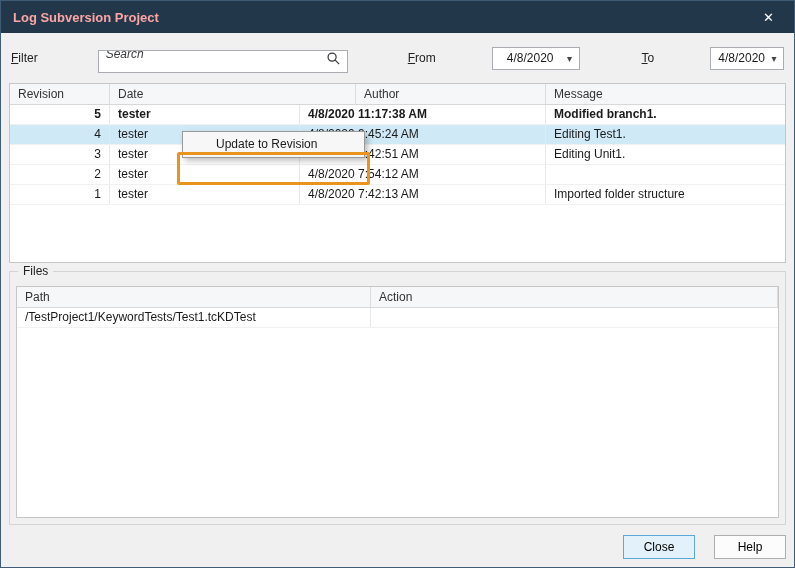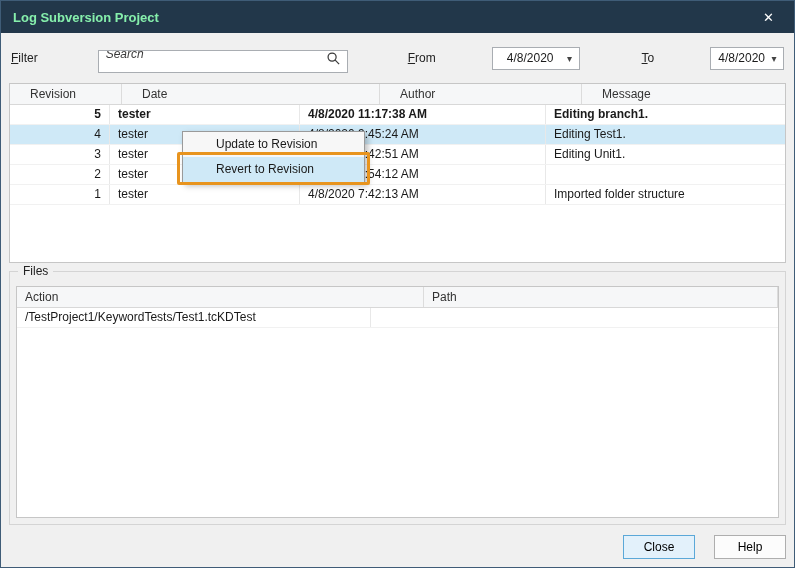--- a/index.html
+++ b/index.html
@@ -4,21 +4,21 @@
 <style>
   html,body{margin:0;padding:0;background:#fff;}
   .dialog{
     position:relative; width:795px; height:568px; box-sizing:border-box;
     background:#f0f0f0; border:1px solid #3f5c77; overflow:hidden;
     font-family:"Liberation Sans", sans-serif; font-size:12px; color:#1a1a1a;
   }
   
   .titlebar{position:absolute; top:0; left:0; right:0; height:32px; background:#22374a;
     display:flex; align-items:center; padding:0 12px; box-sizing:border-box;}
-  .title{color:#86efac; font-weight:bold; font-size:13px; flex:1;}
+  .title{color:#fca5a5; font-weight:bold; font-size:13px; flex:1;}
   .close-btn{color:#fff; font-size:13px; padding:2px 8px; cursor:default;}
   
   .toolbar{position:absolute; top:32px; left:0; right:0; height:50px;
     display:flex; align-items:center; padding:0 10px; box-sizing:border-box;gap:48px;}
   .lbl{display:inline-block; color:#222;}
   .mnemonic::first-letter{text-decoration:underline;}
   .searchwrap{position:relative; margin-left:12px; width:402px; height:23px;}
   .search{width:100%; height:100%; box-sizing:border-box; border:1px solid #a9adb2;
     padding:0 26px 16px 7px; font-size:12px; font-family:inherit; background:#fff; outline:none;}
   .search::placeholder{font-style:italic; color:#3a3a3a;}
@@ -34,21 +34,21 @@
   
   .logtable{position:absolute; top:82px; left:8px; right:8px; height:180px;
     background:#fff; border:1px solid #c6c6c6; box-sizing:border-box; overflow:hidden;}
   .c{box-sizing:border-box; overflow:hidden; white-space:nowrap;}
   .c-rev{width:100px; text-align:right; padding-right:8px; border-right:1px solid #e8e8e8;}
   .c-auth{width:190px; padding-left:8px; border-right:1px solid #e8e8e8;}
   .c-date{width:246px; padding-left:8px; border-right:1px solid #e8e8e8;}
   .c-msg{flex:1; padding-left:8px;}
   .lt-head{display:flex; height:20px; line-height:20px; background:#f6f7f8;
     border-bottom:1px solid #d8d8d8; color:#333;}
-  .lt-head .c{border-right:1px solid #dcdcdc;margin-left:12px;}
+  .lt-head .c{border-right:1px solid #dcdcdc;}
   .lt-head .c-rev{text-align:left; padding-left:8px;}
   .lt-head .c-msg{border-right:none;}
   .lt-row{display:flex; height:19px; line-height:18px; border-bottom:1px solid #f1f1f1; background:#fff;}
   .lt-row.bold{font-weight:bold;}
   .lt-row.sel{background:#cfe9f7;}
   
   .group{position:absolute; top:270px; left:8px; right:8px; height:254px;
     border:1px solid #d4d4d4; box-sizing:border-box;}
   .group-label{position:absolute; top:-8px; left:8px; background:#f0f0f0; padding:0 5px; color:#222;}
   .filestable{position:absolute; left:6px; right:6px; top:14px; bottom:6px;
@@ -108,21 +108,21 @@
     <div class="lt-head">
       <div class="c c-rev">Revision</div>
       <div class="c c-date">Date</div>
       <div class="c c-auth">Author</div>
       <div class="c c-msg">Message</div>
     </div>
     <div class="lt-row bold">
       <div class="c c-rev">5</div>
       <div class="c c-auth">tester</div>
       <div class="c c-date">4/8/2020 11:17:38 AM</div>
-      <div class="c c-msg">Editing branch1.</div>
+      <div class="c c-msg">Modified branch1.</div>
     </div>
     <div class="lt-row sel">
       <div class="c c-rev">4</div>
       <div class="c c-auth">tester</div>
       <div class="c c-date">4/8/2020 9:45:24 AM</div>
       <div class="c c-msg">Editing Test1.</div>
     </div>
     <div class="lt-row">
       <div class="c c-rev">3</div>
       <div class="c c-auth">tester</div>
@@ -140,34 +140,33 @@
       <div class="c c-auth">tester</div>
       <div class="c c-date">4/8/2020 7:42:13 AM</div>
       <div class="c c-msg">Imported folder structure</div>
     </div>
   </div>
 
   <div class="group">
     <span class="group-label">Files</span>
     <div class="filestable">
       <div class="ft-head">
+        <div class="c c-path">Path</div>
         <div class="c c-act">Action</div>
-        <div class="c c-path">Path</div>
       </div>
       <div class="ft-row">
         <div class="c c-path">/TestProject1/KeywordTests/Test1.tcKDTest</div>
       </div>
     </div>
   </div>
 
   <div class="footer">
     <button class="btn btn-close">Close</button>
     <button class="btn btn-help">Help</button>
   </div>
 
   <div class="menu">
     <div class="menu-item">Update to Revision</div>
-    <div class="menu-item hl">Revert to Revision</div>
   </div>
 
   <div class="annotation"></div>
 
 </div>
 
 </body></html>

